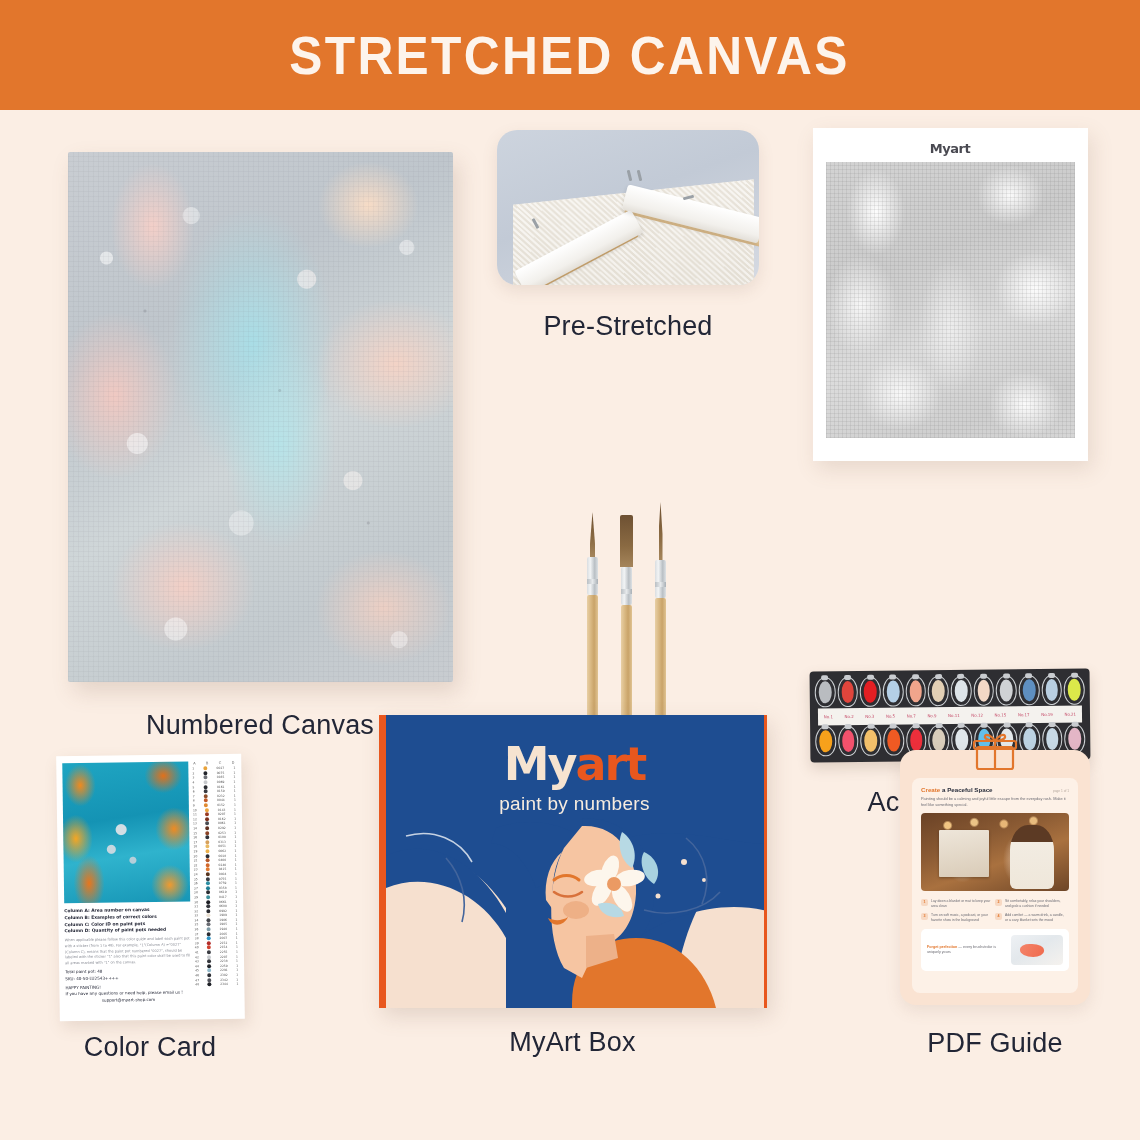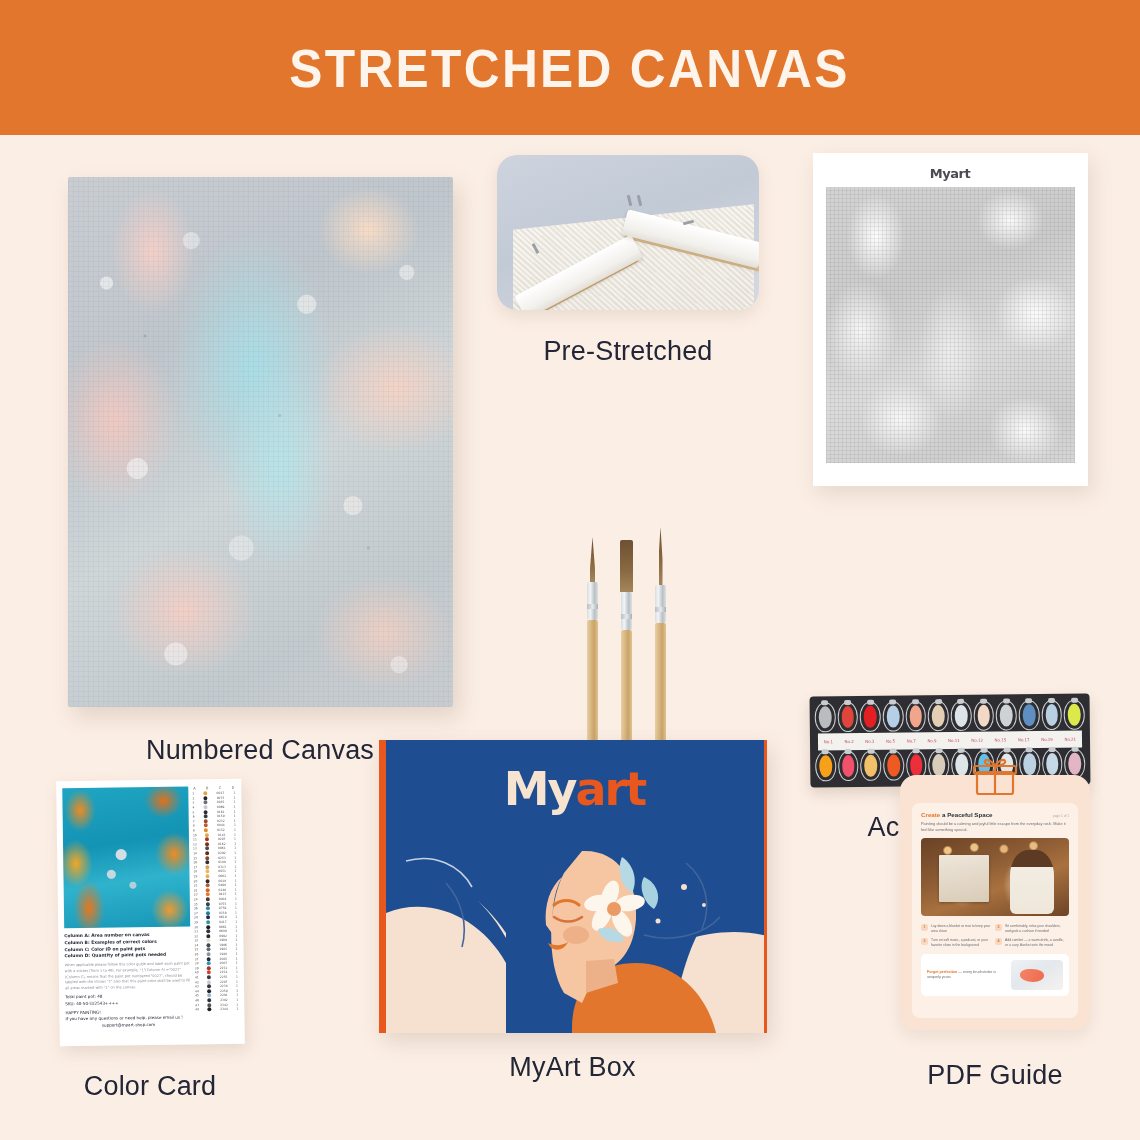--- a/index.html
+++ b/index.html
@@ -8,21 +8,21 @@
     width: 1140px;
     height: 1140px;
     background: #fbeee4;
     font-family: "Liberation Sans", sans-serif;
     overflow: hidden;
     position: relative;
   }
 
   
   .header {
-    height: 135px;
+    height: 110px;
     background: #e2762c;
     display: flex;
     align-items: center;
     justify-content: center;
   }
   .header-title {
     color: #fdf4ec;
     font-size: 54px;
     font-weight: bold;
     letter-spacing: 2.5px;
@@ -239,21 +239,21 @@
   }
   .cc-text { margin-top: 5px; font-size: 4.1px; line-height: 1.55; color: #1d2030; font-family:"DejaVu Sans", sans-serif;}
   .cc-text b { font-size: 4.4px; }
   .cc-fine { color: #8a8d96; font-size: 3.5px; line-height: 1.6; margin: 3px 0; }
   .cc-center { text-align:center; }
   .cc-right { flex: 1; }
   .cc-head { display:flex; font-size:3.6px; color:#555; justify-content: space-between; padding: 0 1px 1px; }
   .cc-rows { display: flex; flex-direction: column; gap: 0px; }
   .cc-row { display: flex; align-items:center; justify-content: space-between; height: 4.6px; font-size: 3px; color:#555; font-family:"DejaVu Sans", sans-serif;}
   .cc-sw { width: 4px; height: 4px; border-radius: 50%; }
-  #colorcard-cell .item-label { margin-top: 26px; }
+  #colorcard-cell .item-label { margin-top: 12px; }
 
   
   #box-cell { left: 370px; top: 605px; width: 405px; }
   .myart-box {
     width: 388px; height: 293px; margin: 0 auto;
     background: #1e4d91; position: relative; overflow: hidden;
     border-left: 7px solid #e8571e;
     border-right: 3px solid #e8571e;
     box-shadow: 4px 8px 20px rgba(120,90,70,.18);
   }
@@ -320,21 +320,21 @@
   .pdf-note-text b { color: #e2762c; }
   .pdf-note-img {
     width: 52px; height: 30px; border-radius: 4px;
     background: linear-gradient(150deg,#eef1f4 0%,#e3e8ec 45%,#f5f2ee 100%);
     position: relative; overflow: hidden;
   }
   .pdf-note-img::after{
     content:""; position:absolute; left: 18%; top: 30%; width: 46%; height: 42%;
     background: linear-gradient(120deg,#f4846a,#ef6a4d); border-radius: 40% 50% 45% 55%;
   }
-  #pdf-cell .item-label { margin-top: 30px; }
+  #pdf-cell .item-label { margin-top: 23px; }
 </style>
 </head>
 <body>
 
 <div class="header">
   <div class="header-title">STRETCHED CANVAS</div>
 </div>
 
 <div class="stage">
 
@@ -801,20 +801,21 @@
     </div>
     <div class="item-label">Color Card</div>
   </div>
 
   <div class="cell" id="box-cell">
     <div class="myart-box">
       <div class="box-logo">
         <div class="logo-text">
           <span class="logo-my">My</span><span class="logo-art">art</span>
         </div>
+        <div class="box-sub">paint by numbers</div>
       </div>
       <svg class="box-art" viewBox="0 0 388 190" preserveAspectRatio="none">
         <path d="M0 40 C 40 20, 90 45, 120 90 L 120 190 L 0 190 Z" fill="#f6e0cf"></path>
         <path d="M388 30 C 340 38, 300 75, 285 190 L 388 190 Z" fill="#f6e0cf"></path>
         <path d="M120 95 C 90 40, 40 18, 0 38 L 0 70 C 45 52, 95 75, 120 120 Z" fill="#1e4d91"></path>
         <path d="M110 10 C 150 -5, 200 8, 215 45 L 150 70 C 140 40, 120 25, 105 25 Z" fill="#1e4d91"></path>
         <path d="M240 20 C 300 5, 355 30, 388 25 L 388 95 C 340 80, 290 95, 250 120 Z" fill="#1e4d91"></path>
         <path d="M196 0 C 245 0, 270 35, 268 80 C 266 120, 240 140, 205 140 L 196 0 Z" fill="#1e4d91"></path>
         <path d="M186 185 C 186 140, 215 120, 250 120 C 290 120, 320 150, 330 190 L 186 190 Z" fill="#e2762c"></path>
         <path d="M196 8 C 232 6, 252 38, 250 76 C 248 108, 232 126, 210 130 L 196 160 L 178 150 C 160 120, 162 60, 178 30 Z" fill="#f6c5a2"></path>

